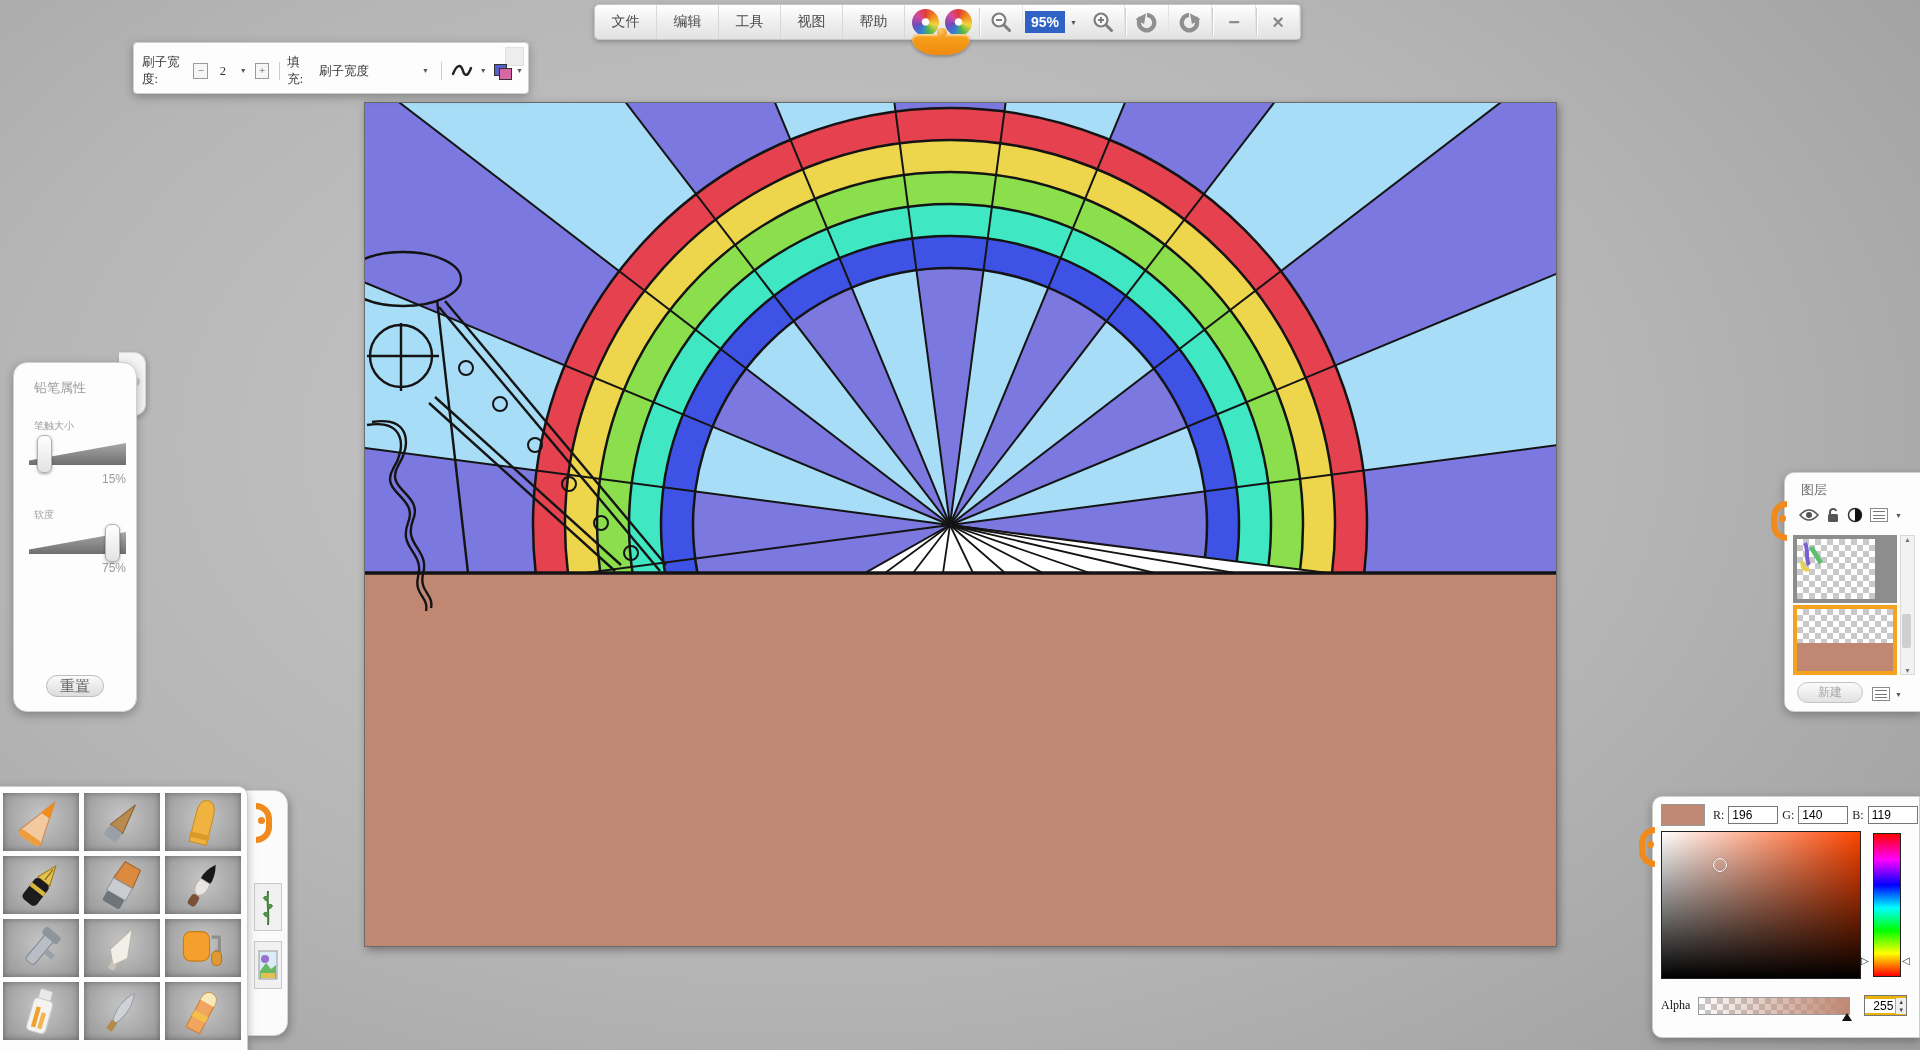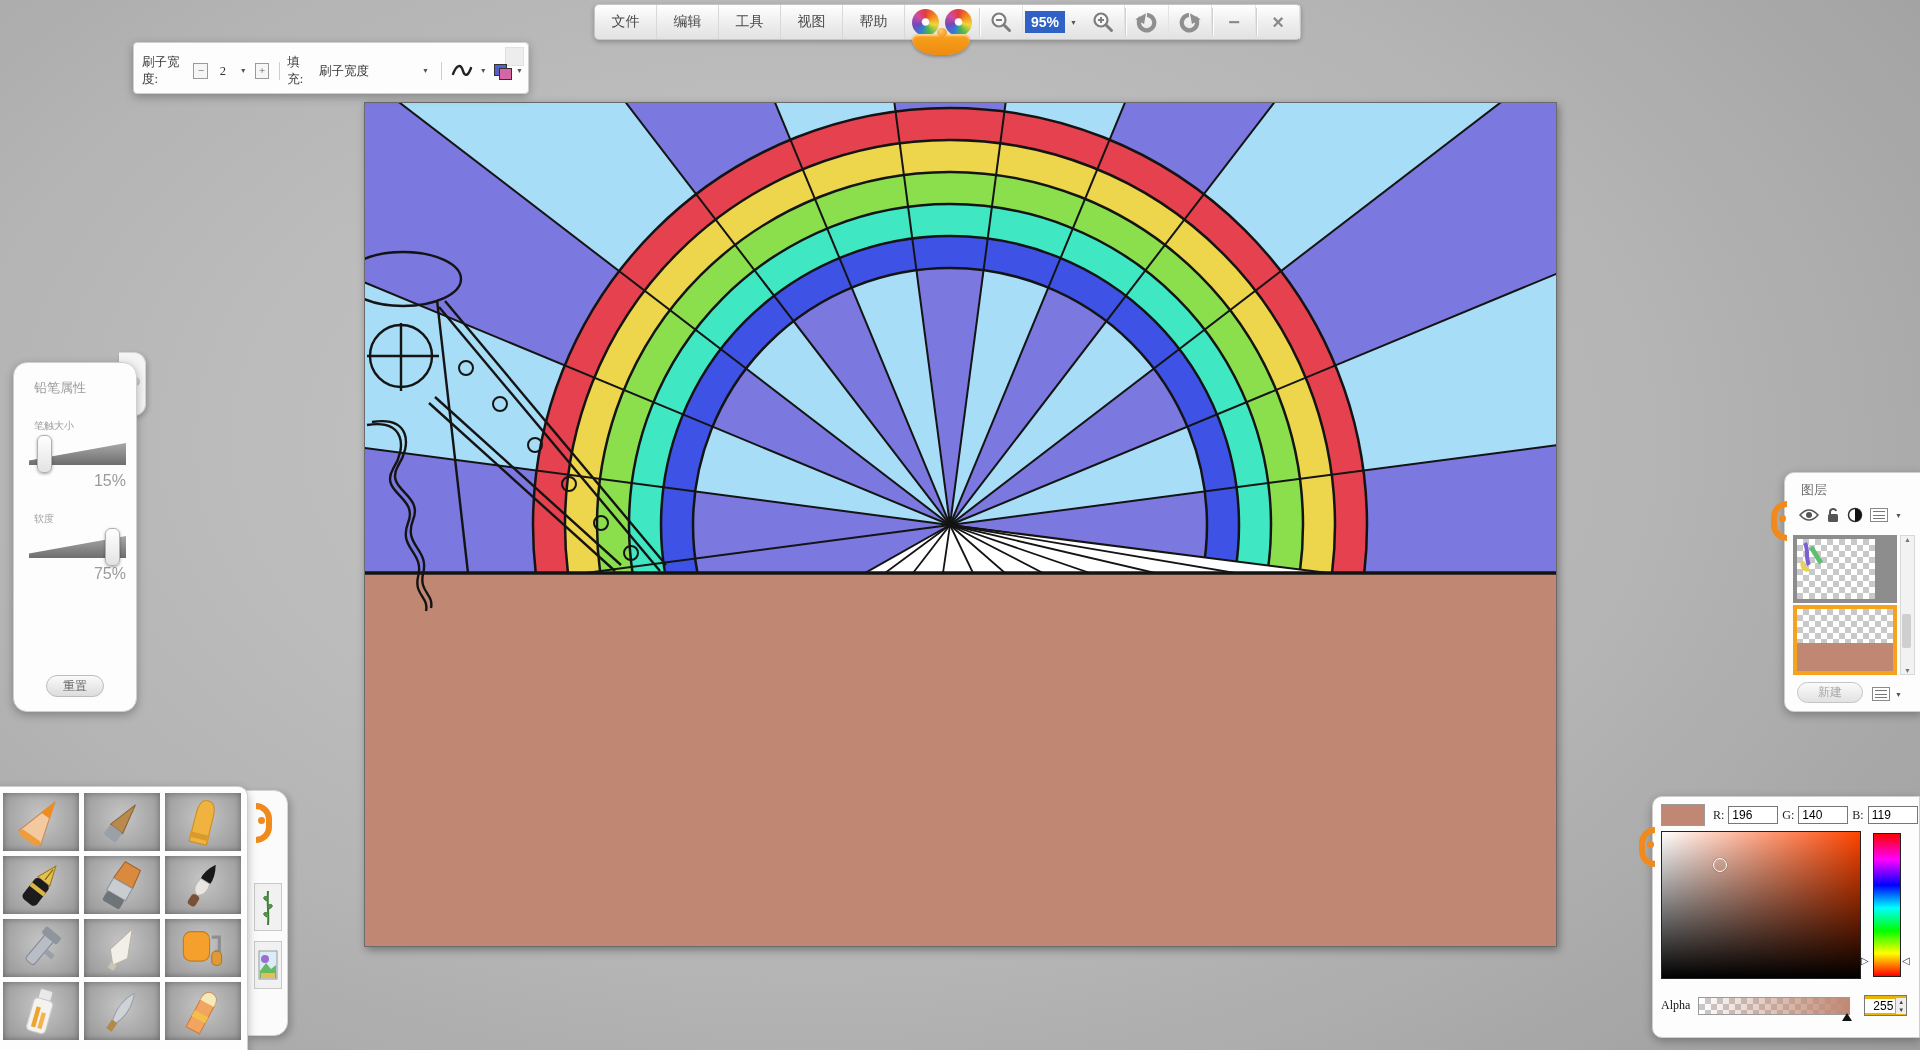--- a/index.html
+++ b/index.html
@@ -53,24 +53,24 @@
     border:1px solid #d5d5d5;border-left:none;border-radius:0 12px 12px 0;box-shadow:2px 2px 5px rgba(0,0,0,.2);}
   #pencil-flap .dot{position:absolute;right:5px;top:24px;width:9px;height:9px;border-radius:50%;
     background:radial-gradient(circle at 35% 30%,#e8e8e8,#b5b5b5);}
   #pencilpanel h3{margin:16px 0 0 20px;font-size:13px;color:#9b9b9b;font-weight:normal;}
   #pencilpanel .lbl{margin:22px 0 0 20px;font-size:10px;color:#a0a0a0;}
   .slider{position:relative;width:97px;height:36px;margin:2px 0 0 15px;}
   .wedge{position:absolute;left:0;bottom:6px;width:97px;height:22px;
     background:linear-gradient(#a8a8a8,#6e6e6e);clip-path:polygon(0 80%,100% 0,100% 100%,0 100%);}
   .thumb{position:absolute;top:0;width:13px;height:36px;background:linear-gradient(#ffffff,#e3e3e3);
     border:1px solid #b0b0b0;border-radius:6px;box-shadow:0 1px 3px rgba(0,0,0,.35);}
-  .pct{width:112px;text-align:right;font-size:16px;color:#9b9b9b;margin-top:1px;}
+  .pct{width:112px;text-align:right;font-size:12px;color:#9b9b9b;margin-top:1px;}
   #reset-btn{position:absolute;left:50%;transform:translateX(-50%);bottom:14px;width:58px;height:22px;
     border:1px solid #bdbdbd;border-radius:11px;background:linear-gradient(#fafafa,#dcdcdc);
-    font-size:12px;color:#666;font-family:inherit;}
+    font-size:15px;color:#666;font-family:inherit;}
   
   #toolpalette{left:-4px;top:786px;width:250px;height:268px;border-radius:0 10px 0 0;}
   #tool-grid{display:grid;grid-template-columns:repeat(3,76px);grid-auto-rows:58px;gap:5px;padding:6px;}
   .tool-cell{background:radial-gradient(circle at 50% 42%,#c6c6c6,#949494);
     box-shadow:inset 0 0 6px rgba(0,0,0,.35);display:flex;align-items:center;justify-content:center;}
   .tool-cell svg{display:block;}
   #palette-flap{position:absolute;left:246px;top:790px;width:40px;height:244px;background:#fbfbfb;
     border:1px solid #d5d5d5;border-radius:0 14px 14px 0;box-shadow:3px 3px 7px rgba(0,0,0,.22);}
   .orange-handle{position:relative;width:22px;height:40px;}
   .orange-handle .ring{position:absolute;left:0;top:0;width:10px;height:28px;border:6px solid #f08a1c;

